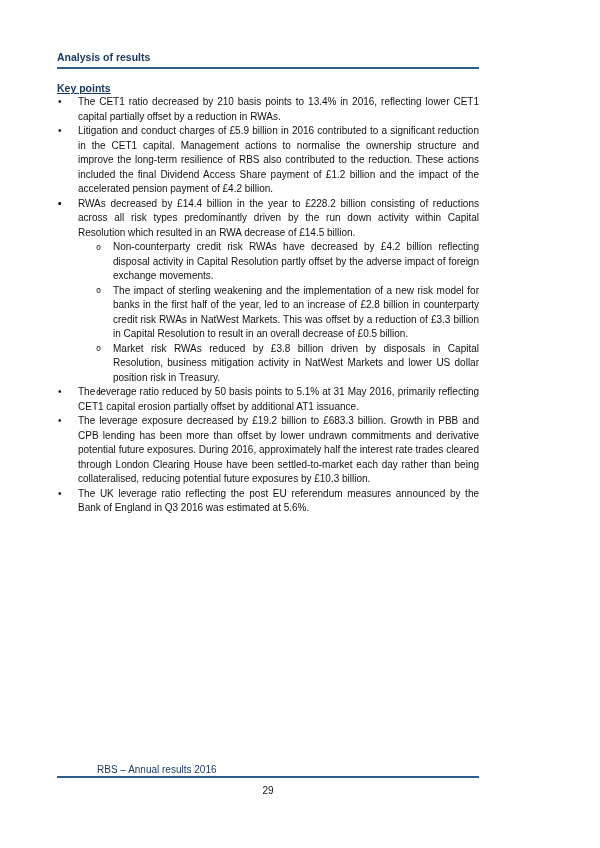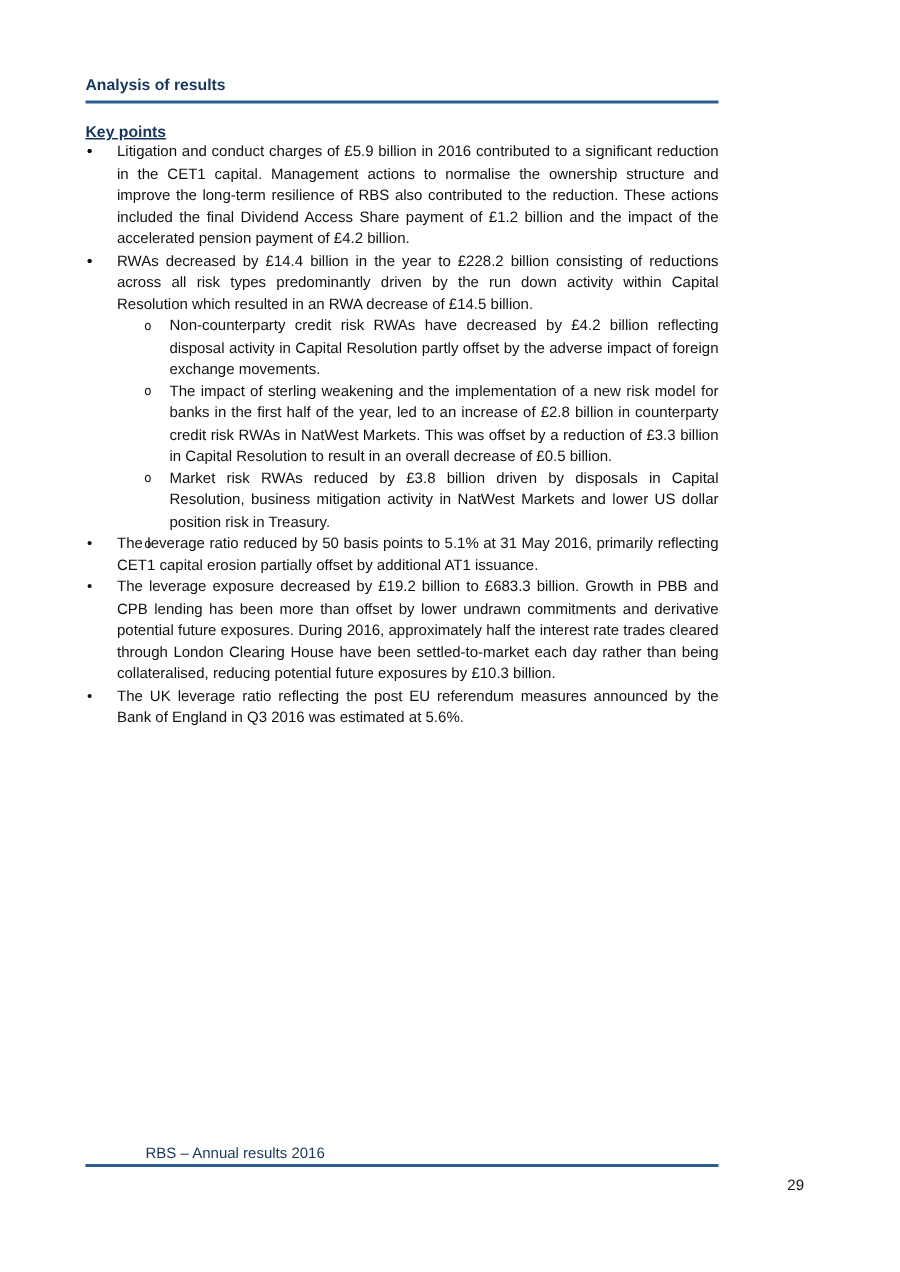--- a/index.html
+++ b/index.html
@@ -84,21 +84,21 @@
     top: 776px;
     border: none;
     border-top: 2px solid var(--rule);
     margin: 0;
   }
   .page-number {
     position: absolute;
     top: 785px;
     left: 0;
     width: 100%;
-    text-align: right;
+    text-align: center;
     font-size: 10px;
     color: var(--text);
   }
   .doc-label {
     position: absolute;
     top: 764px;
     left: 57px;
     font-size: 10px;
     color: var(--navy);
     margin-left: 40px;
@@ -112,20 +112,21 @@
 
     <h1 class="section-title">Analysis of results</h1>
     <hr class="title-rule">
 
     <h2 class="key-points-heading">Key points</h2>
 
     <ul class="bullets">
 
       <li class="bullet">
         <span class="marker">•</span>
+        <span>The CET1 ratio decreased by 210 basis points to 13.4% in 2016, reflecting lower CET1 capital partially offset by a reduction in RWAs.</span>
       </li>
 
       <li class="bullet">
         <span class="marker">•</span>
         <span>Litigation and conduct charges of £5.9 billion in 2016 contributed to a significant reduction in the CET1 capital. Management actions to normalise the ownership structure and improve the long-term resilience of RBS also contributed to the reduction. These actions included the final Dividend Access Share payment of £1.2 billion and the impact of the accelerated pension payment of £4.2 billion.</span>
       </li>
 
       <li class="bullet">
         <span class="marker">•</span>
       </li>

